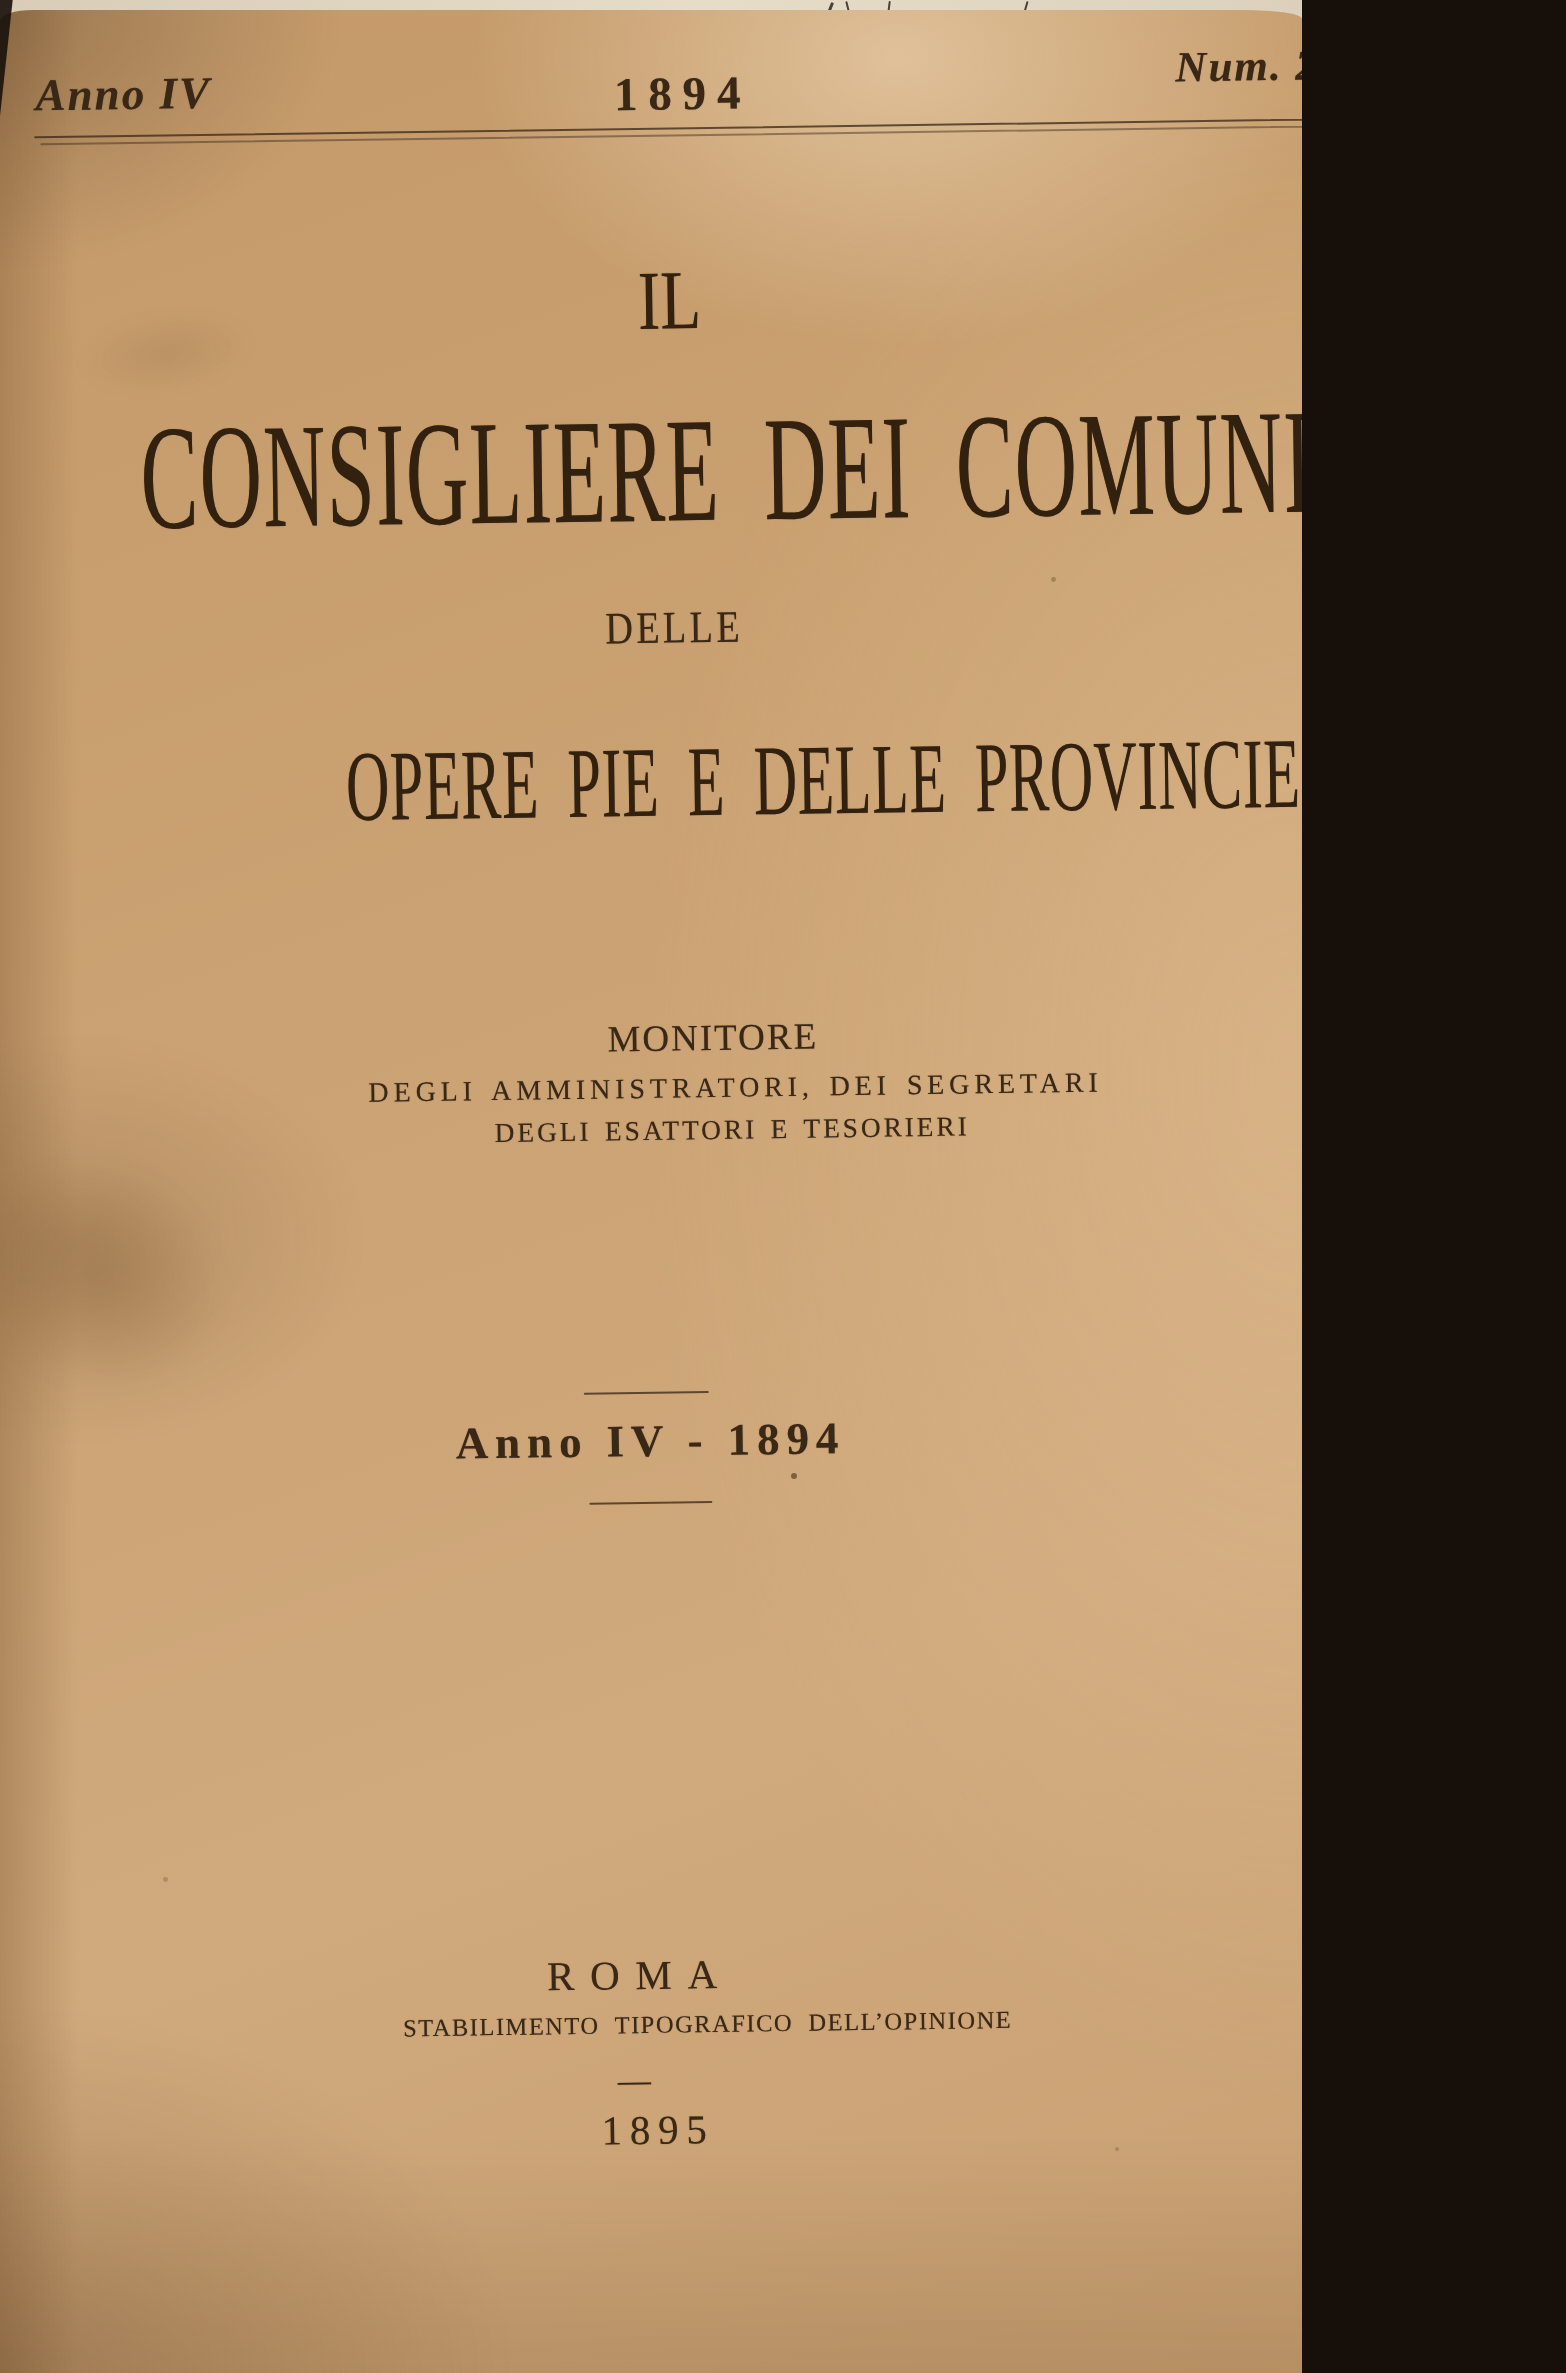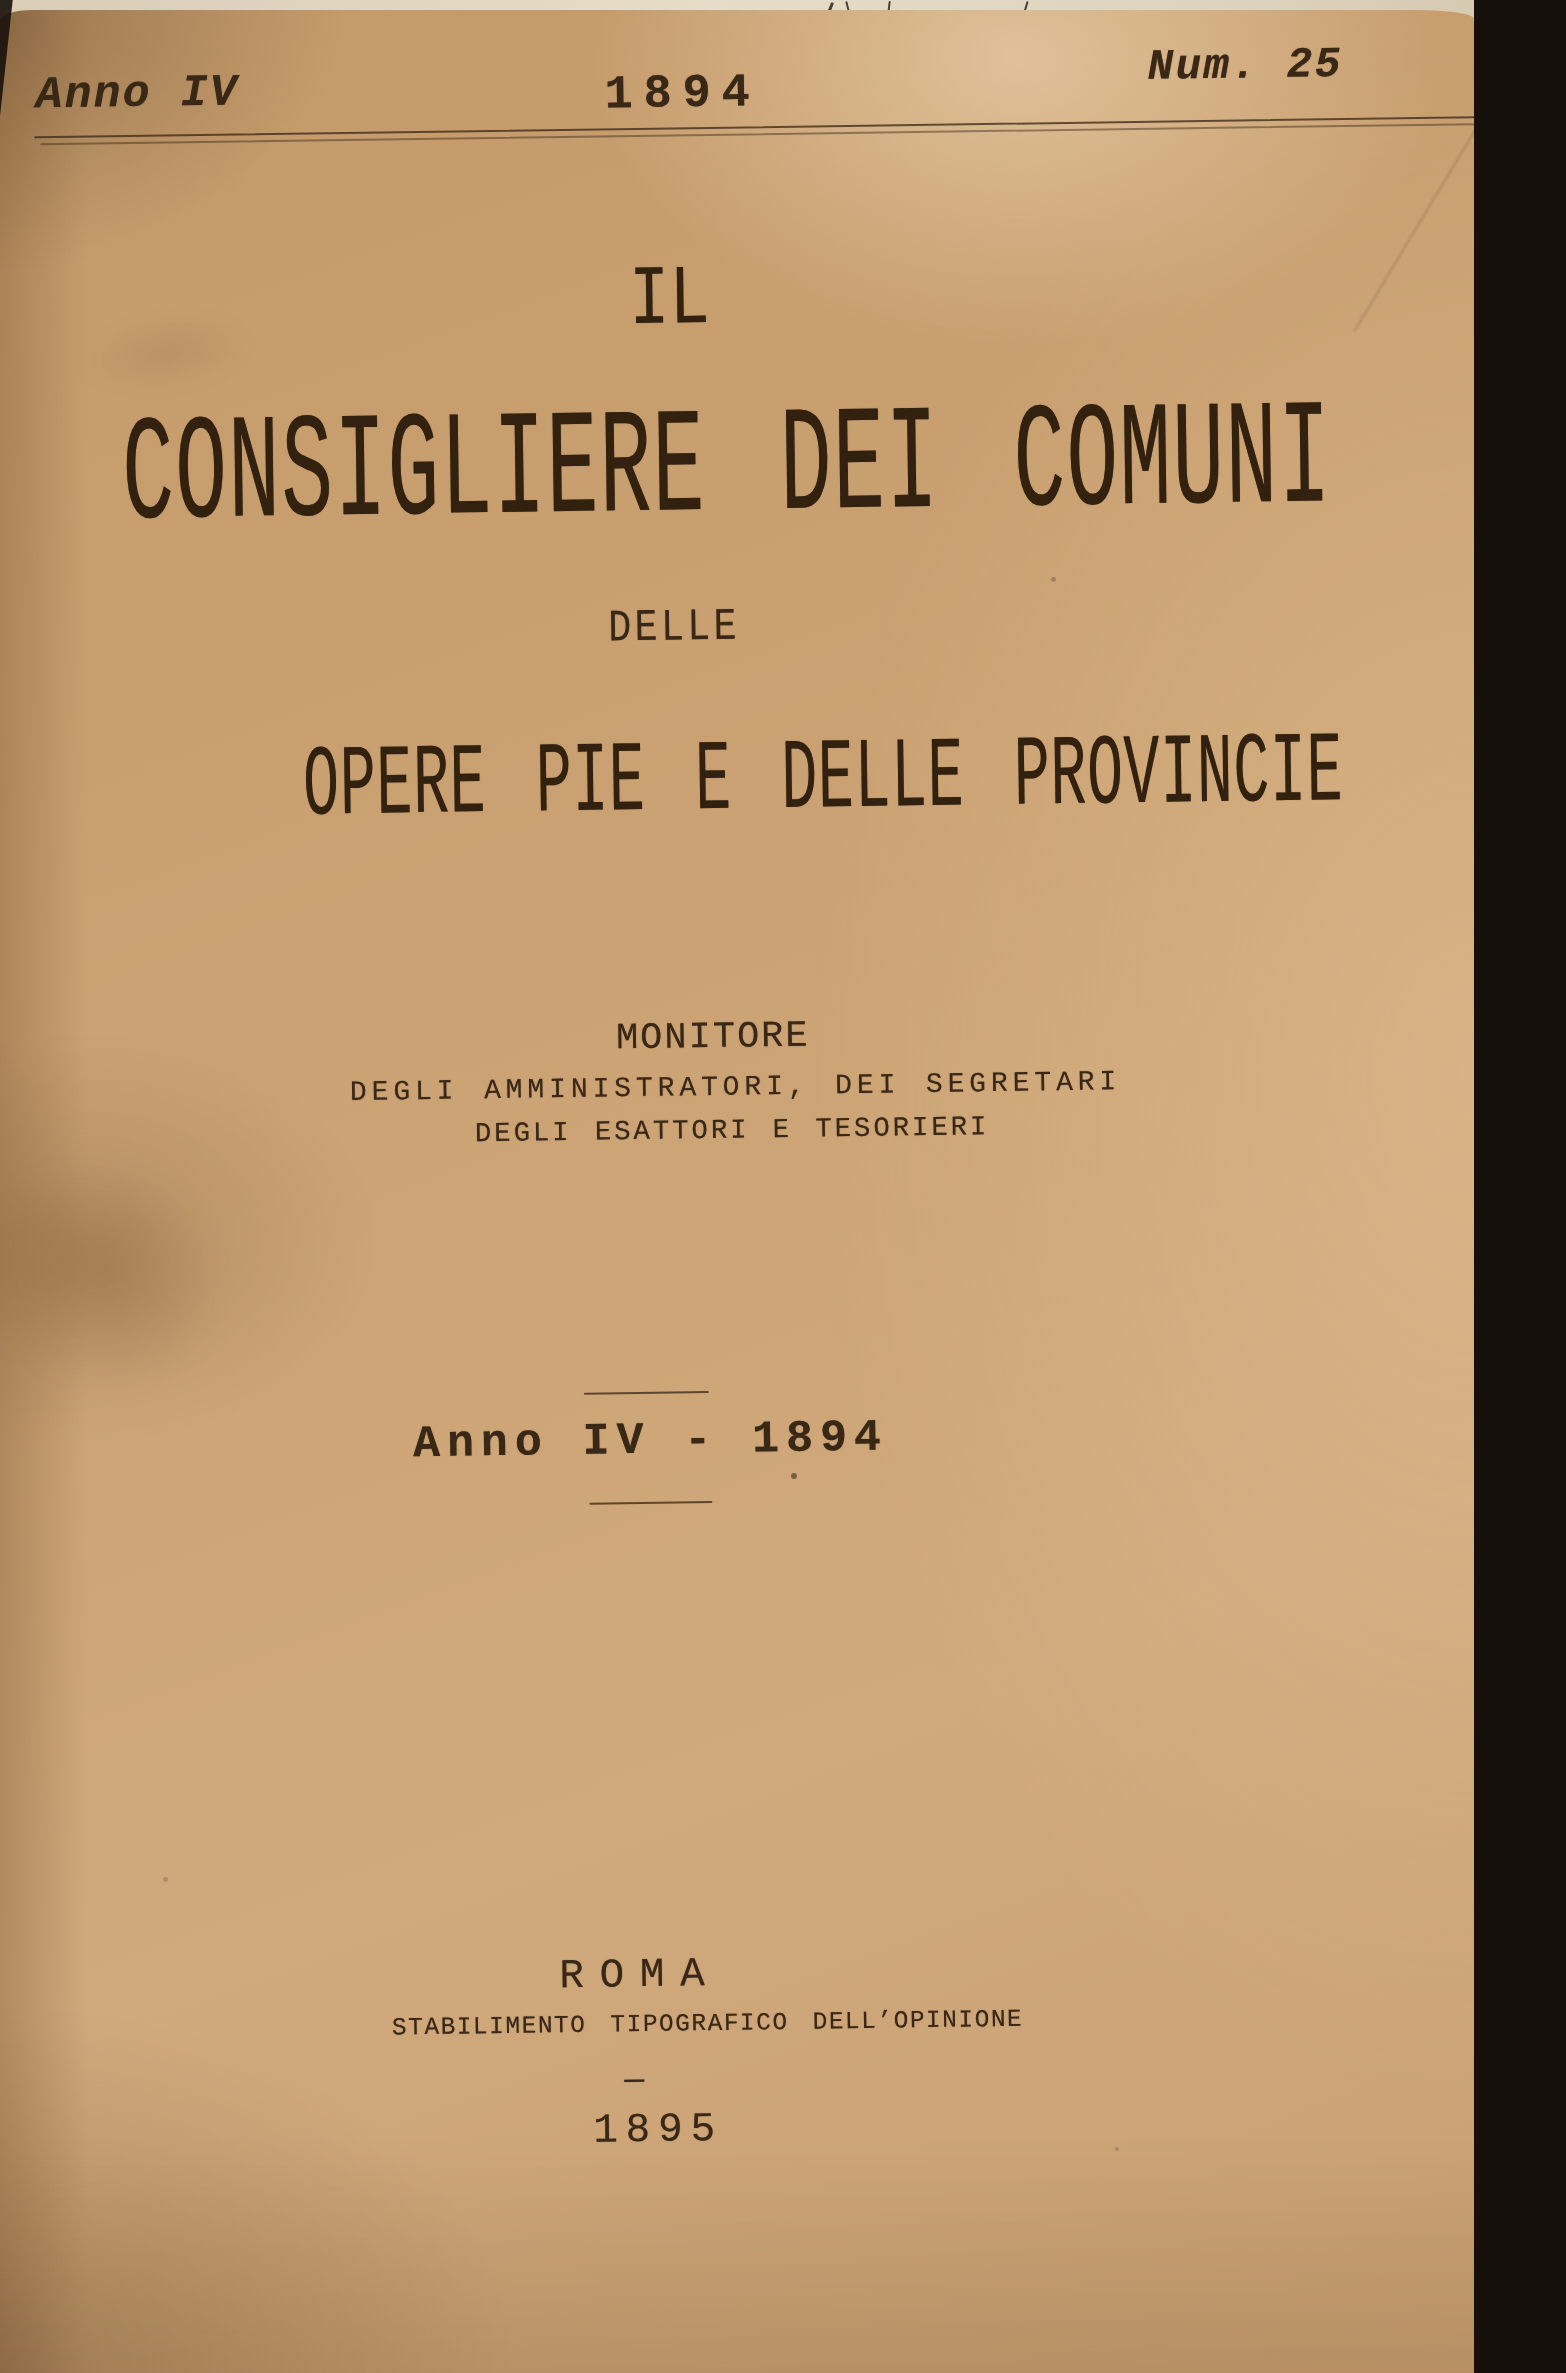--- a/index.html
+++ b/index.html
@@ -1,17 +1,17 @@
 <!DOCTYPE html>
 <html><head>
 <meta charset="utf-8">
 <style>
   html,body{margin:0;padding:0;background:#17100a;}
-  .scene{position:relative;width:1474px;height:2374px;overflow:hidden;
-         font-family:Liberation Mono, monospace;}
+  .scene{position:relative;width:1302px;height:2374px;overflow:hidden;
+         font-family:Liberation Serif, serif;}
   
   .backpage{position:absolute;left:0;top:0;width:1566px;height:33px;
             background:linear-gradient(to right,#d9cdb8,#e6dcc8 45%,#ddd2bd 80%,#d3c6ae);}
   .pen-mark{position:absolute;background:#4a4034;border-radius:1px;}
   
   .paper{position:absolute;left:0;top:9.8px;right:0;bottom:0;
          border-top-left-radius:33px 10.8px;border-top-right-radius:59px 8.8px;
          background:
            radial-gradient(608px 412px at 69% 2%, rgba(248,228,196,.50), rgba(248,228,196,0) 70%),
            radial-gradient(882px 1372px at 100% 45%, rgba(233,203,160,.35), rgba(233,203,160,0) 75%),

